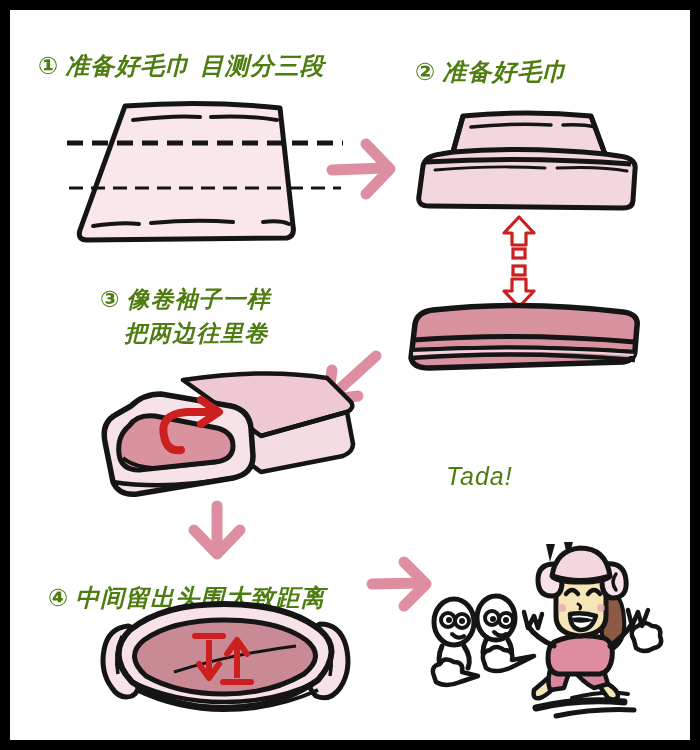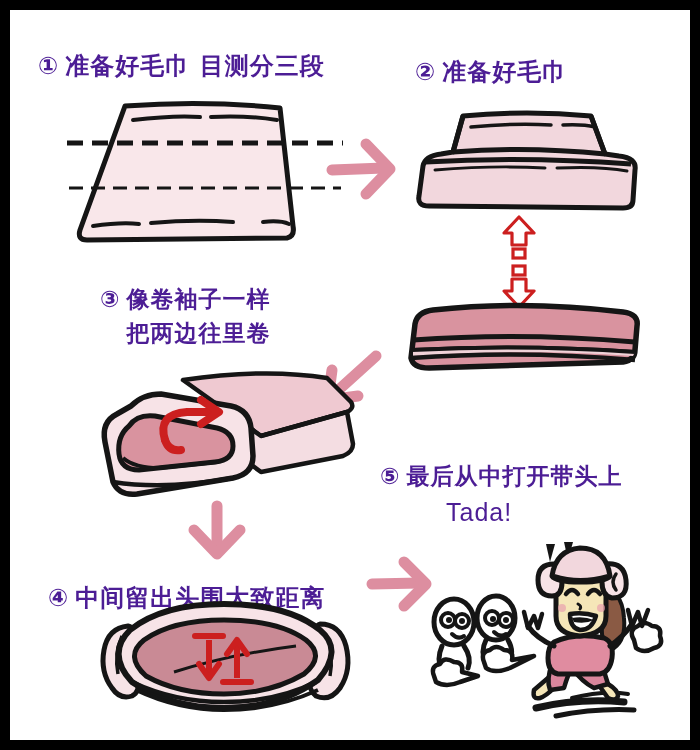--- a/index.html
+++ b/index.html
@@ -11,25 +11,26 @@
   }
   #frame{
     position:absolute;
     left:10px;top:10px;
     width:680px;height:730px;
     background:#ffffff;
     overflow:hidden;
   }
   .cap{
     position:absolute;
-    color:#4c1d95;
+    color:#4d7c0f;
     font-weight:bold;
     letter-spacing:1px;
     white-space:nowrap;
     font-family:"DejaVu Sans", sans-serif;
+    font-style:italic;
   }
   .cap .num{
     display:inline-block;
     font-family:"DejaVu Sans", sans-serif;
     margin-right:6px;
   }
   .art{position:absolute;}
   svg{display:block;overflow:visible;}
 </style>
 </head>
@@ -101,21 +102,21 @@
     <svg width="260" height="85" viewBox="0 0 260 85">
       <path d="M38 12 Q130 2 228 14 Q244 16 242 28 L240 52 Q240 62 228 64 L34 70 Q18 70 16 60 L20 26 Q22 14 38 12 Z" fill="#d9939f" stroke="#151515" stroke-width="5.5" stroke-linejoin="round"></path>
       <path d="M18 42 Q126 34 240 44" fill="none" stroke="#151515" stroke-width="5"></path>
       <path d="M17 52 Q126 46 240 54" fill="none" stroke="#151515" stroke-width="4"></path>
       <path d="M18 52 Q126 46 240 54 L238 58 Q126 50 18 58 Z" fill="#f0d2d8" stroke="none"></path>
       <path d="M17 52 Q126 46 240 54" fill="none" stroke="#151515" stroke-width="4"></path>
       <path d="M16 60 Q126 52 240 62" fill="none" stroke="#151515" stroke-width="4.5"></path>
     </svg>
   </div>
 
-  <div class="cap" style="left:90px;top:272px;font-size:23px;line-height:34px;text-align:right;">
+  <div class="cap" style="left:90px;top:272px;font-size:23px;line-height:34px;text-align:center;">
     <div>
       <span class="num">③</span><span>像卷袖子一样</span>
     </div>
     <div style="margin-left:22px;">把两边往里卷</div>
   </div>
 
   <div class="art" style="left:302px;top:340px;width:72px;height:62px;">
     <svg width="72" height="62" viewBox="0 0 72 62">
       <path d="M64 6 L22 44" stroke="#dd8ea0" stroke-width="11" stroke-linecap="round" fill="none"></path>
       <path d="M46 46 L16 50 L20 20" stroke="#dd8ea0" stroke-width="11" stroke-linecap="round" stroke-linejoin="round" fill="none"></path>
@@ -148,23 +149,20 @@
   </div>
 
   <div class="art" style="left:176px;top:492px;width:62px;height:58px;">
     <svg width="62" height="58" viewBox="0 0 62 58">
       <path d="M31 4 L31 42" stroke="#dd8ea0" stroke-width="11" stroke-linecap="round" fill="none"></path>
       <path d="M8 28 L31 52 L54 28" stroke="#dd8ea0" stroke-width="11" stroke-linecap="round" stroke-linejoin="round" fill="none"></path>
     </svg>
   </div>
 
   <div class="cap" style="left:370px;top:448px;font-size:23px;line-height:36px;">
-    <div>
-      <span class="num">⑤</span><span>最后从中打开带头上</span>
-    </div>
     <div style="margin-left:66px;font-weight:normal;font-size:25px;font-family:'Liberation Sans',sans-serif;">Tada!</div>
   </div>
 
   <div class="cap" style="left:38px;top:548px;font-size:24px;margin-top:24px;">
     <span class="num">④</span><span>中间留出头围大致距离</span>
   </div>
 
   <div class="art" style="left:358px;top:546px;width:76px;height:58px;">
     <svg width="76" height="58" viewBox="0 0 76 58">
       <path d="M4 28 L52 27" stroke="#dd8ea0" stroke-width="11" stroke-linecap="round" fill="none"></path>

